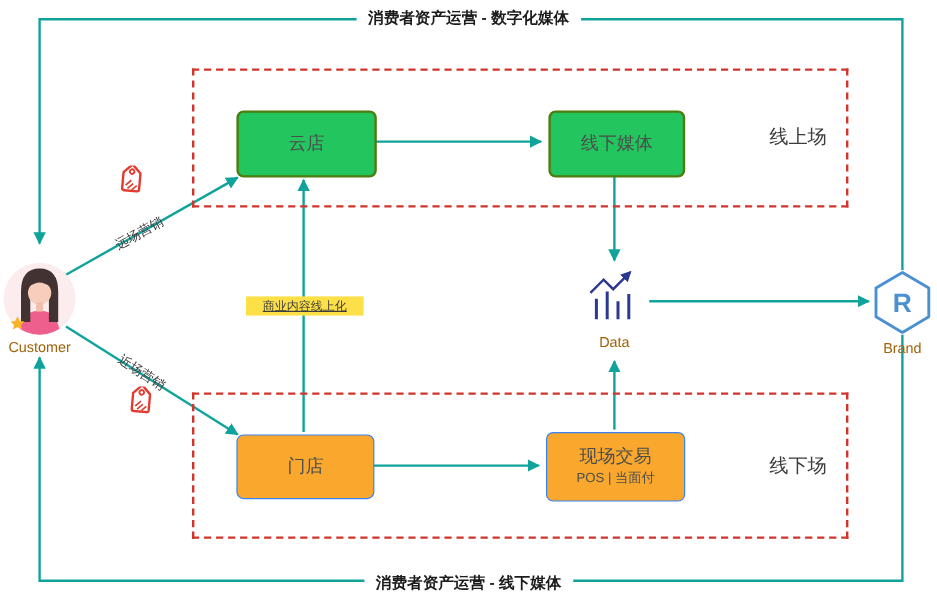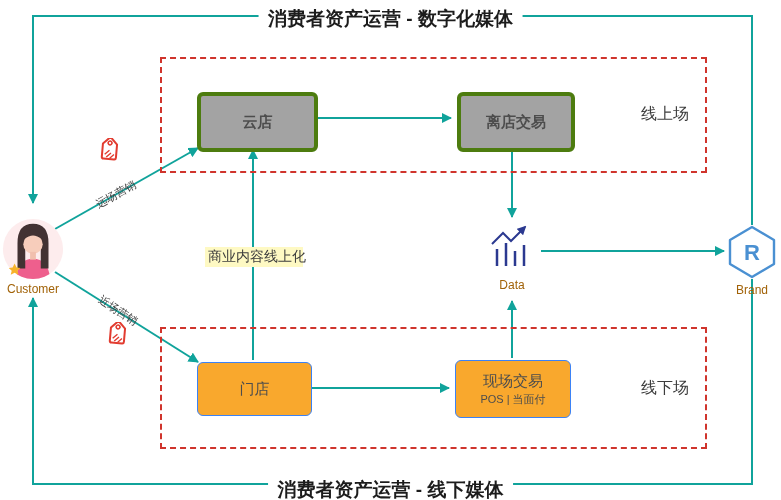--- a/index.html
+++ b/index.html
@@ -1,29 +1,29 @@
 <!DOCTYPE html>
 <html><head>
 <meta charset="utf-8">
 <style>
   html,body{margin:0;padding:0;background:#fff;font-family:"Liberation Sans","DejaVu Sans",sans-serif;}
   .canvas{position:relative;width:781px;height:500px;background:#fff;overflow:hidden;}
   .abs{position:absolute;}
   .edges{position:absolute;left:0;top:0;}
   .node{position:absolute;display:flex;flex-direction:column;align-items:center;justify-content:center;
         border-radius:6px;color:#4d4d4d;font-size:15px;line-height:1.25;text-align:center;}
-  .node.pink{background:#a3a3a3;border:4px solid #4d7c0f;font-weight:bold;}
+  .node.pink{background:#22c55e;border:2px solid #4d7c0f;}
   .node.orange{background:#f9a82d;border:1px solid #3b82f6;}
   .node .sub{font-size:11px;margin-top:2px;}
   .zone{position:absolute;border:2px dashed #d0342c;}
   .zone-label{position:absolute;font-size:16px;color:#3d3d3d;white-space:nowrap;}
   .banner{position:absolute;left:50%;transform:translateX(-50%);background:#fff;padding:0 10px;
-          font-weight:bold;font-size:19px;color:#1c1c1c;white-space:nowrap;}
+          font-weight:bold;font-size:13px;color:#1c1c1c;white-space:nowrap;}
   .edge-label{position:absolute;font-size:11px;color:#3d3d3d;white-space:nowrap;transform-origin:center;}
-  .mid-label{position:absolute;font-size:14px;color:#3d3d3d;background:#fef9c3;padding:1px 3px;white-space:nowrap;text-align:center;}
+  .mid-label{position:absolute;font-size:10px;color:#3d3d3d;background:#fde047;padding:1px 3px;white-space:nowrap;text-align:center;text-decoration:underline;}
   .small-label{position:absolute;font-size:12px;color:#a16207;text-align:center;white-space:nowrap;}
 </style>
 </head>
 <body>
 
 <div class="canvas">
 
   <svg class="edges" width="781" height="500">
     <defs>
       <marker id="arrowTeal" viewBox="0 0 10 10" refX="9" refY="5" markerWidth="5.2" markerHeight="5.2" orient="auto">
@@ -52,21 +52,21 @@
 
   <div class="zone" style="left:160px;top:57px;width:543px;height:112px;"></div>
   <div class="zone" style="left:160px;top:327px;width:543px;height:118px;"></div>
   <div class="zone-label" style="left:641px;top:104px;">线上场</div>
   <div class="zone-label" style="left:641px;top:378px;">线下场</div>
 
   <div class="node pink" style="left:197px;top:92px;width:113px;height:52px;">
     <span>云店</span>
   </div>
   <div class="node pink" style="left:457px;top:92px;width:110px;height:52px;">
-    <span>离店交易</span>
+    <span>线下媒体</span>
   </div>
   <div class="node orange" style="left:197px;top:362px;width:113px;height:52px;">
     <span>门店</span>
   </div>
   <div class="node orange" style="left:455px;top:360px;width:114px;height:56px;">
     <span>现场交易</span>
     <span class="sub">POS | 当面付</span>
   </div>
 
   <div class="edge-label" style="left:94px;top:187px;transform:rotate(-29deg);">远场营销</div>

